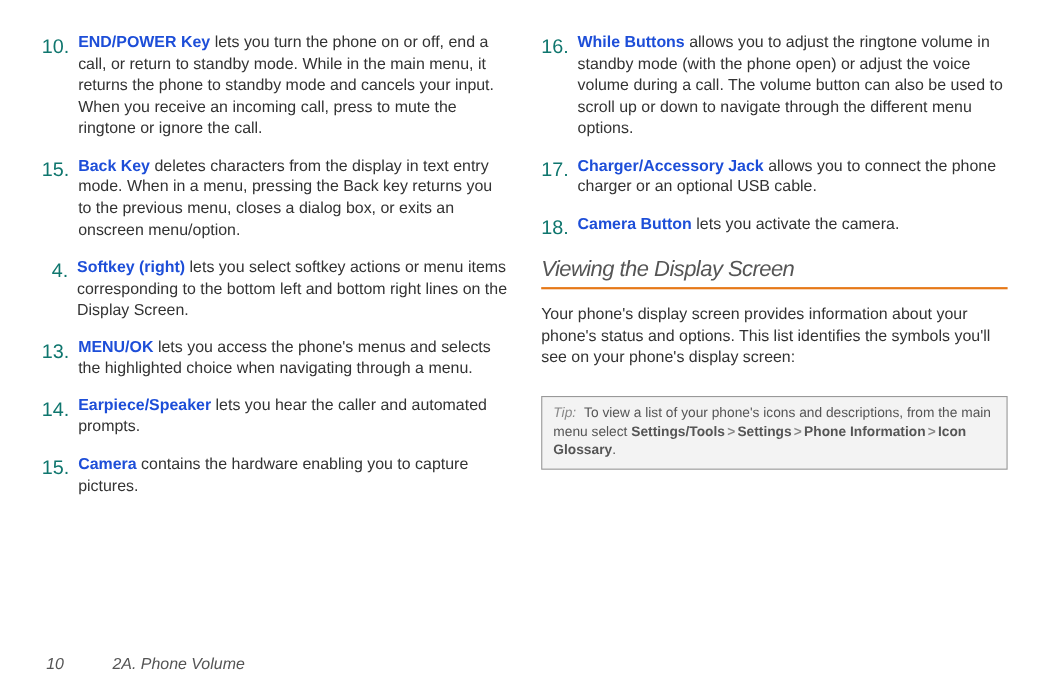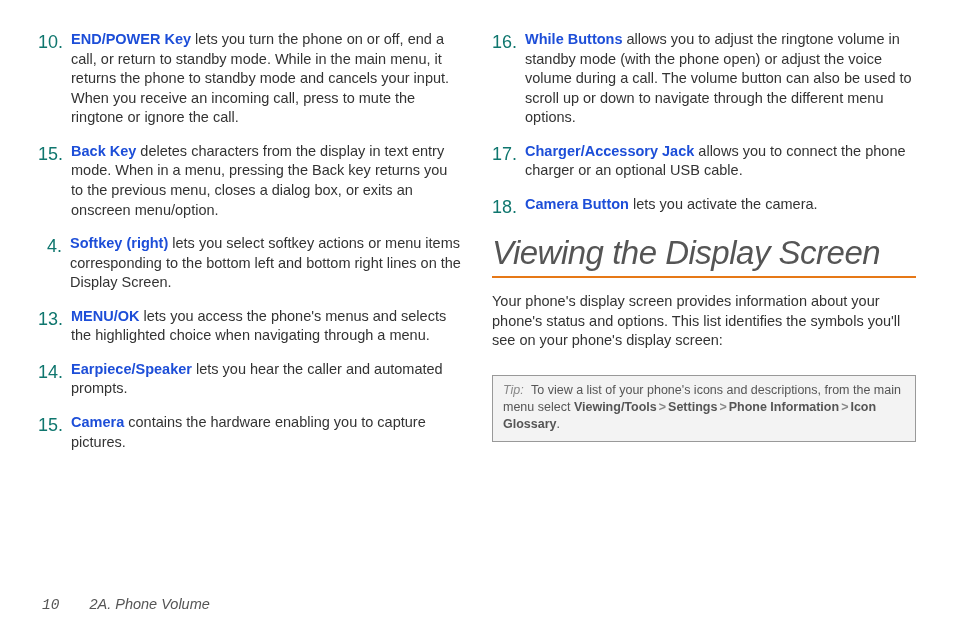--- a/index.html
+++ b/index.html
@@ -41,21 +41,21 @@
     }
     .item-body {
       flex: 1;
     }
     .item-key {
       font-weight: bold;
       color: #1d4ed8;
     }
     .section-heading {
       font-style: italic;
-      font-size: 33px;
+      font-size: 20px;
       color: #555;
       font-weight: normal;
       margin-top: 15px;
       margin-bottom: 4px;
       letter-spacing: -0.5px;
     }
     .orange-rule {
       border: none;
       border-top: 2px solid #e67817;
       margin-bottom: 14px;
@@ -90,22 +90,21 @@
     }
     .footer {
       position: absolute;
       left: 42px;
       top: 596px;
       font-style: italic;
       font-size: 14.5px;
       color: #555;
     }
     .footer .page-num {
-      margin-right: 26px;
-      font-family: Liberation Mono, monospace;
+      margin-right: 40px;
     }
   </style>
 </head>
 <body>
 
 <div class="content">
   <div class="column">
     <div class="item">
       <div class="item-number">10.</div>
       <div class="item-body"><span class="item-key">END/POWER Key</span><span> lets you turn the phone on or off, end a call, or return to standby mode. While in the main menu, it returns the phone to standby mode and cancels your input. When you receive an incoming call, press to mute the ringtone or ignore the call.</span></div>
@@ -145,21 +144,21 @@
       <div class="item-number">18.</div>
       <div class="item-body"><span class="item-key">Camera Button</span><span> lets you activate the camera.</span></div>
     </div>
 
     <h2 class="section-heading">Viewing the Display Screen</h2>
     <hr class="orange-rule">
     <p class="section-intro">Your phone's display screen provides information about your phone's status and options. This list identifies the symbols you'll see on your phone's display screen:</p>
 
     <div class="tip-box">
       <span class="tip-label">Tip:</span>
-      <span>To view a list of your phone's icons and descriptions, from the main menu select </span><span class="tip-bold">Viewing/Tools</span><span class="tip-arrow">&gt;</span><span class="tip-bold">Settings</span><span class="tip-arrow">&gt;</span><span class="tip-bold">Phone Information</span><span class="tip-arrow">&gt;</span><span class="tip-bold">Icon Glossary</span><span>.</span>
+      <span>To view a list of your phone's icons and descriptions, from the main menu select </span><span class="tip-bold">Settings/Tools</span><span class="tip-arrow">&gt;</span><span class="tip-bold">Settings</span><span class="tip-arrow">&gt;</span><span class="tip-bold">Phone Information</span><span class="tip-arrow">&gt;</span><span class="tip-bold">Icon Glossary</span><span>.</span>
     </div>
   </div>
 </div>
 
 <div class="footer">
   <span class="page-num">10</span>
   <span>2A. Phone Volume</span>
 </div>
 
 </body></html>

